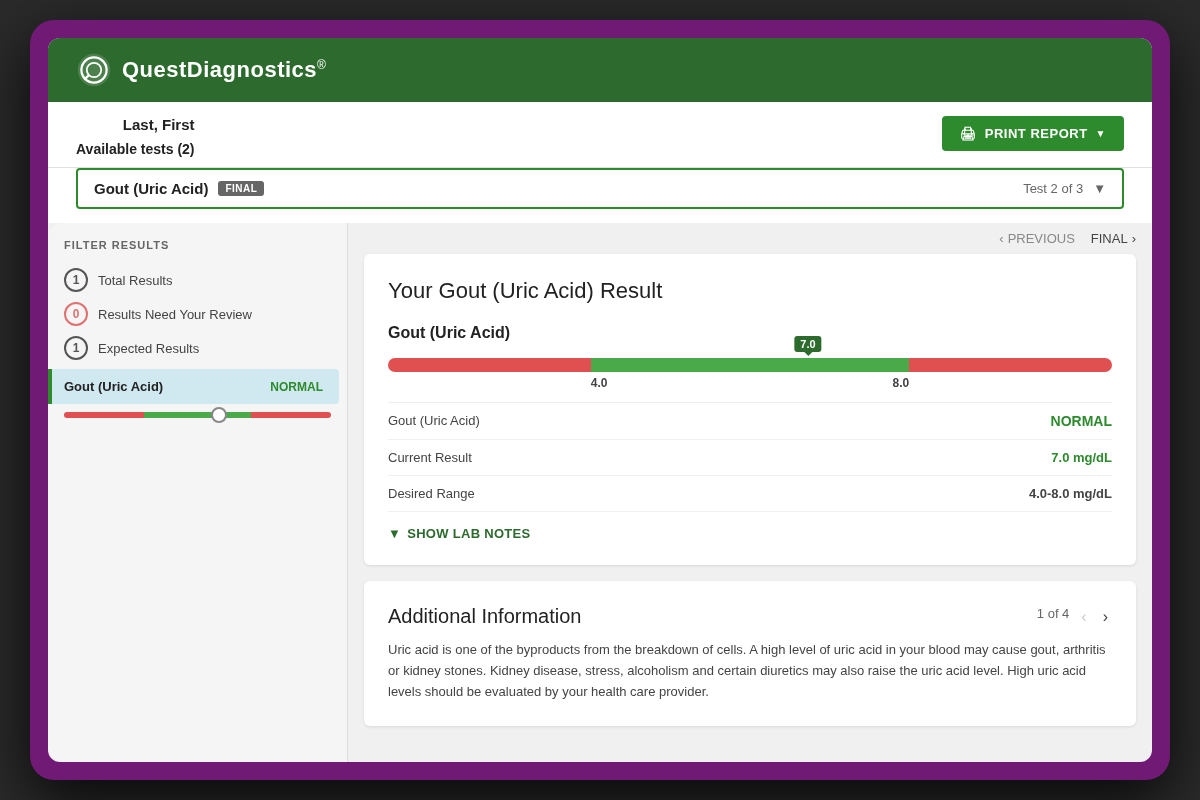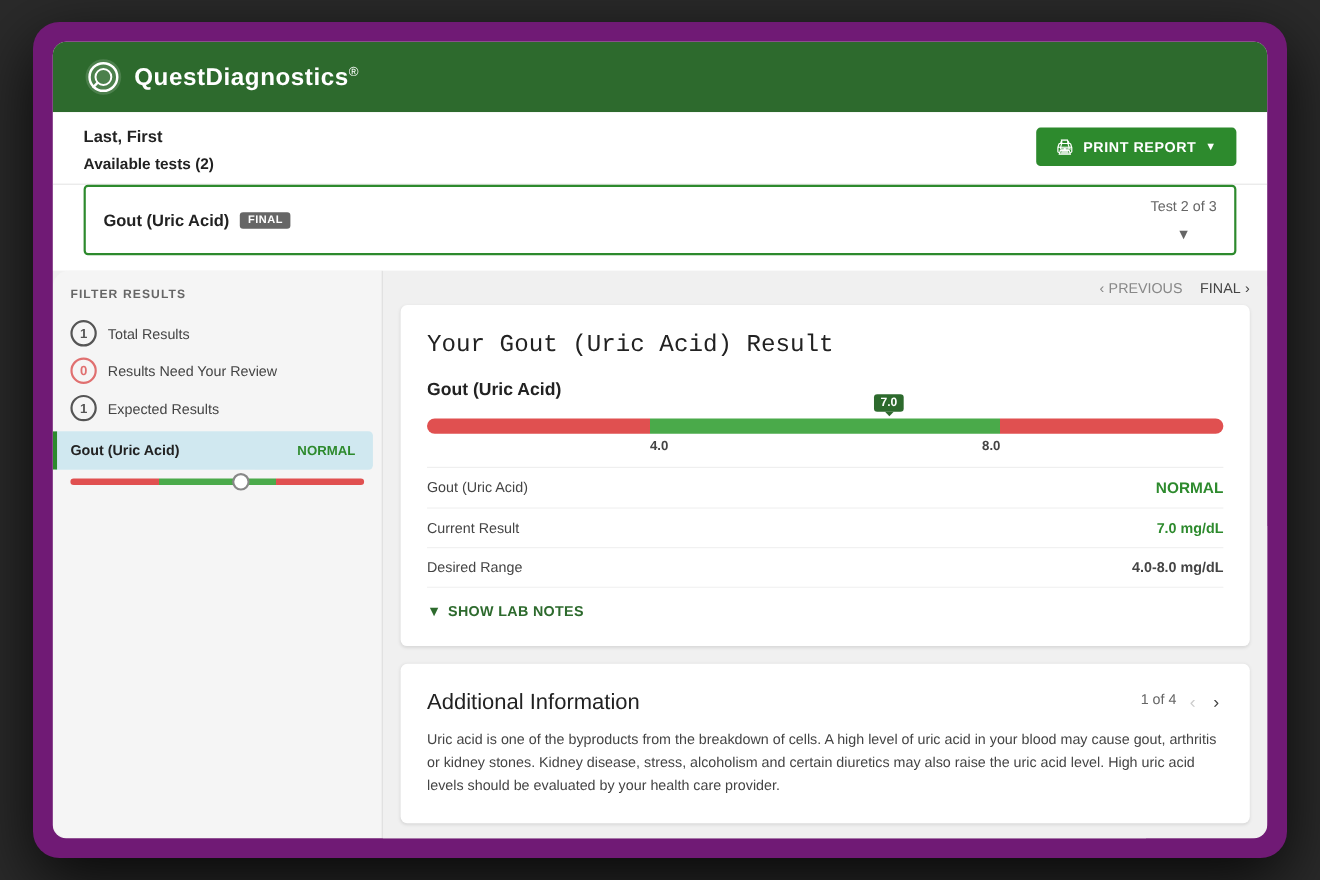--- a/index.html
+++ b/index.html
@@ -71,20 +71,21 @@
     }
     .patient-info {
       display: flex;
       flex-direction: column;
       gap: 4px;
     }
     .patient-name {
       font-size: 15px;
       font-weight: 700;
       color: #222;
+      text-align: right;
     }
     .patient-meta {
       font-size: 13px;
       color: #444;
     }
     .patient-meta span {
       font-weight: 700;
     }
     .available-tests {
       font-size: 14px;
@@ -142,21 +143,20 @@
       padding: 2px 7px;
       border-radius: 3px;
       letter-spacing: 0.5px;
     }
     .test-dropdown-right {
       display: flex;
       align-items: center;
       gap: 10px;
       color: #666;
       font-size: 13px;
-      flex-direction: column;
     }
     
     .main-content {
       display: flex;
       flex: 1;
       overflow: hidden;
       border-radius: 15px;
     }
     
     .sidebar {
@@ -282,21 +282,20 @@
       margin: 0 16px 16px;
       border-radius: 6px;
       padding: 24px;
       box-shadow: 0 1px 3px rgba(0,0,0,0.1);
     }
     .result-card-title {
       font-size: 22px;
       font-weight: 400;
       color: #222;
       margin-bottom: 20px;
-      font-family: Liberation Mono, monospace;
     }
     .result-subtitle {
       font-size: 16px;
       font-weight: 700;
       color: #222;
       margin-bottom: 16px;
     }
     
     .range-bar-container {
       margin-bottom: 12px;

